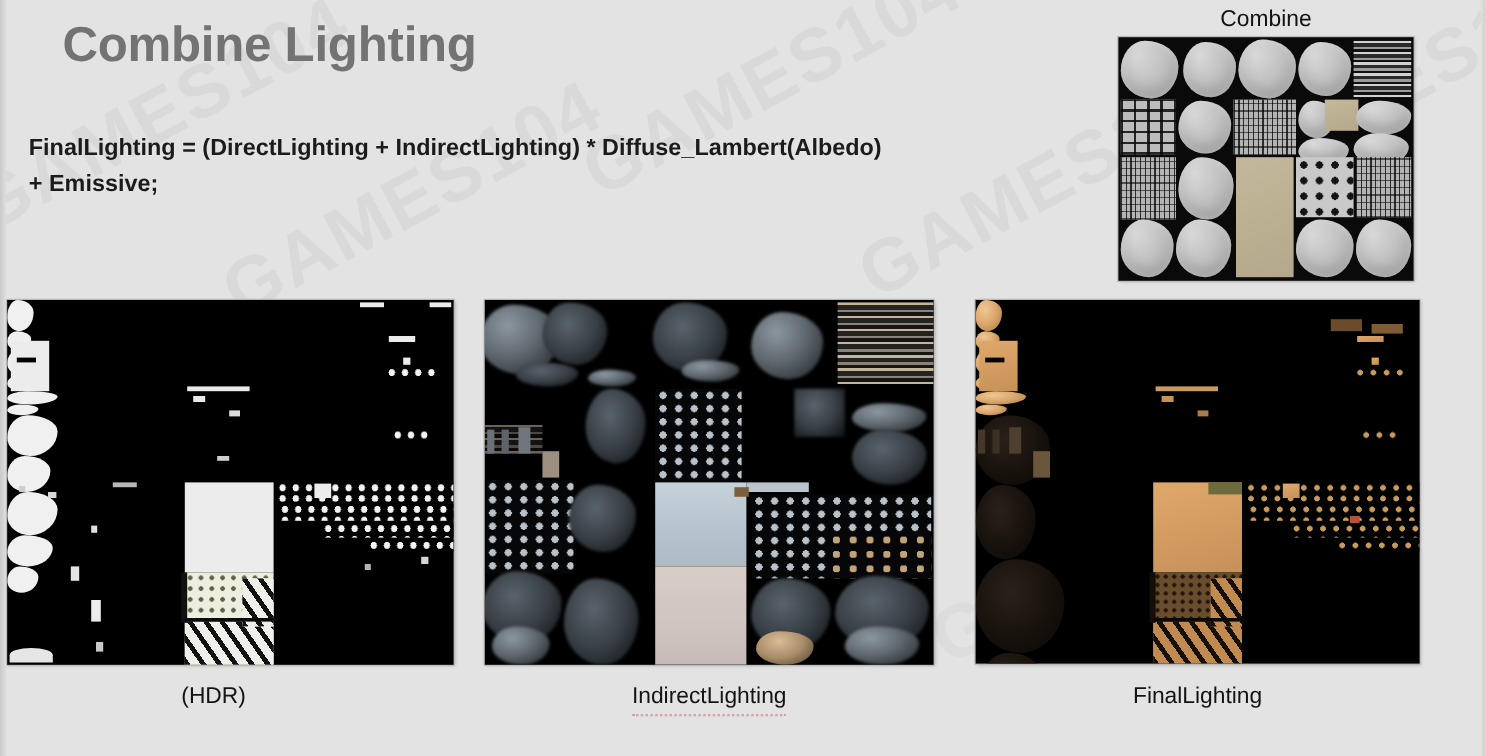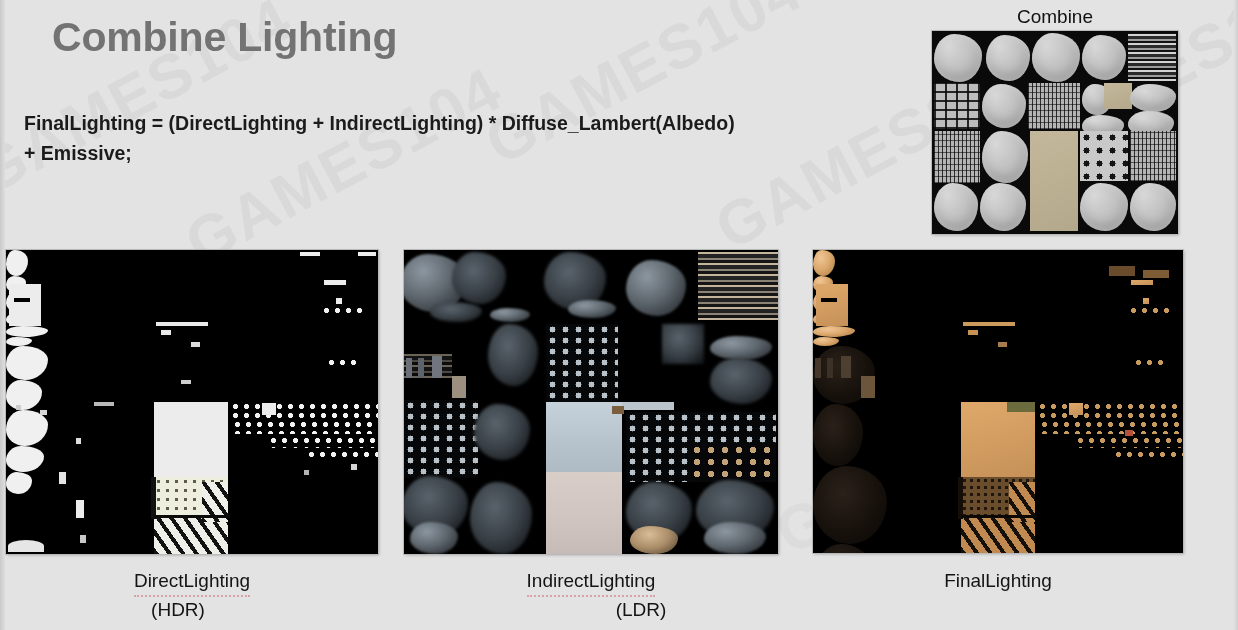--- a/index.html
+++ b/index.html
@@ -446,25 +446,23 @@
 
     <div class="rect" style="left:236px;top:276px;width:9px;height:16px;background:#000;"></div>
     <div class="rect" style="left:250px;top:274px;width:8px;height:18px;background:#000;"></div>
 
     <div class="rect" style="left:312px;top:276px;width:10px;height:8px;background:#000;"></div>
 
   </div>
 </div>
 
 <div class="caption spell" id="cap-direct">
-  <span class="l1">DirectLighting</span>
   <span class="l2">(HDR)</span>
 </div>
 
 <div class="caption spell" id="cap-indirect">
   <span class="l1">IndirectLighting</span>
-  <span class="l2">(LDR)</span>
 </div>
 
 <div class="caption" id="cap-final">
   <span class="l1">FinalLighting</span>
   <span class="l2"></span>
 </div>
 
 </body></html>

